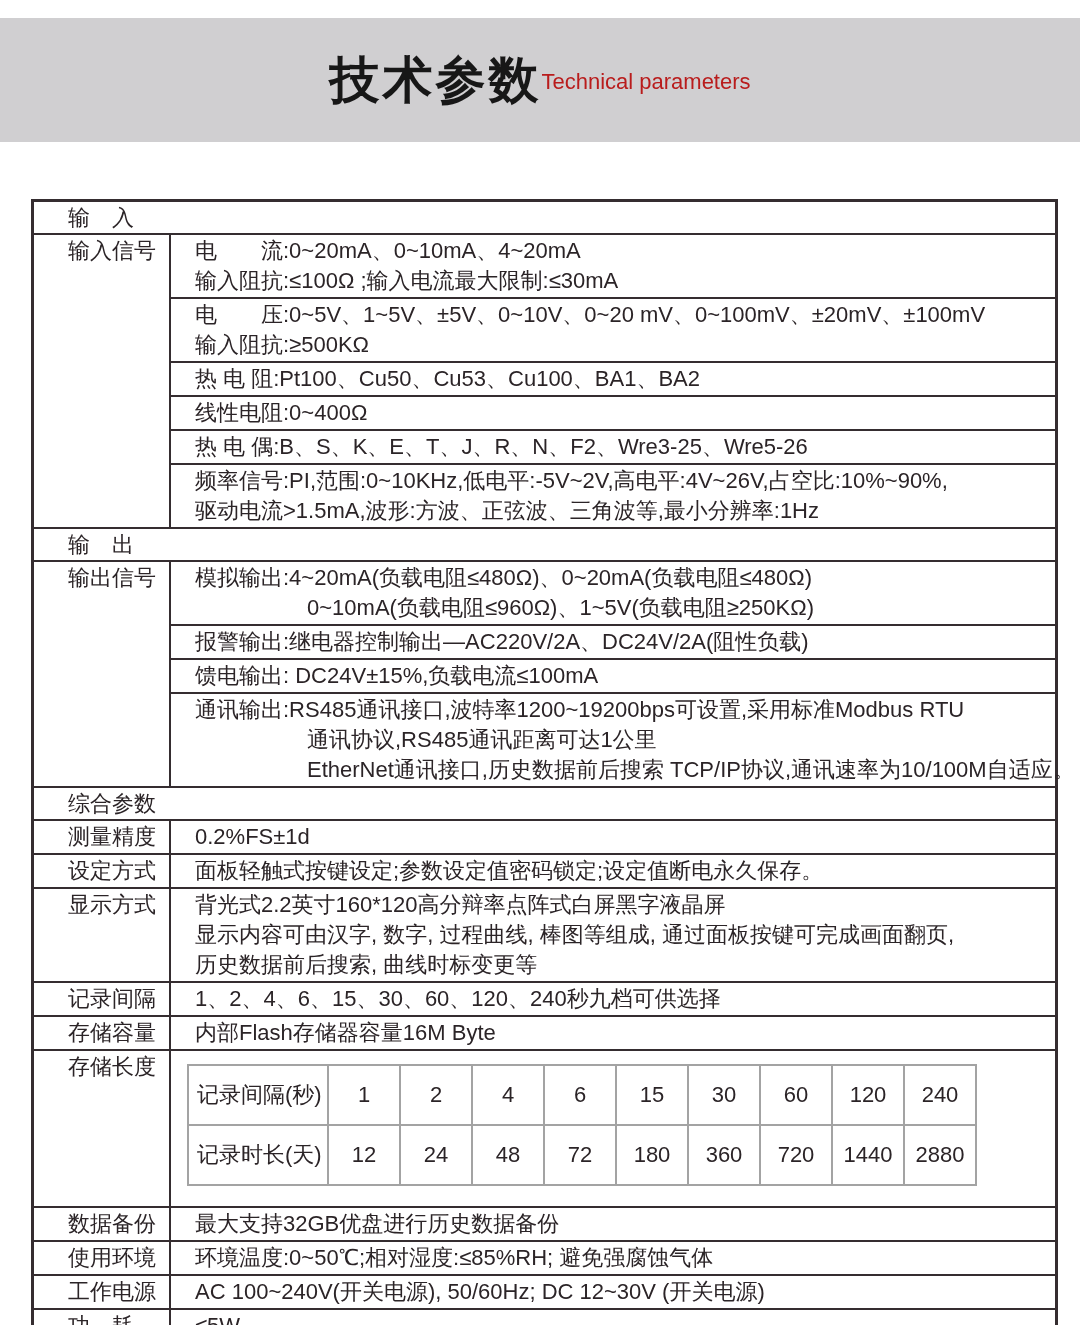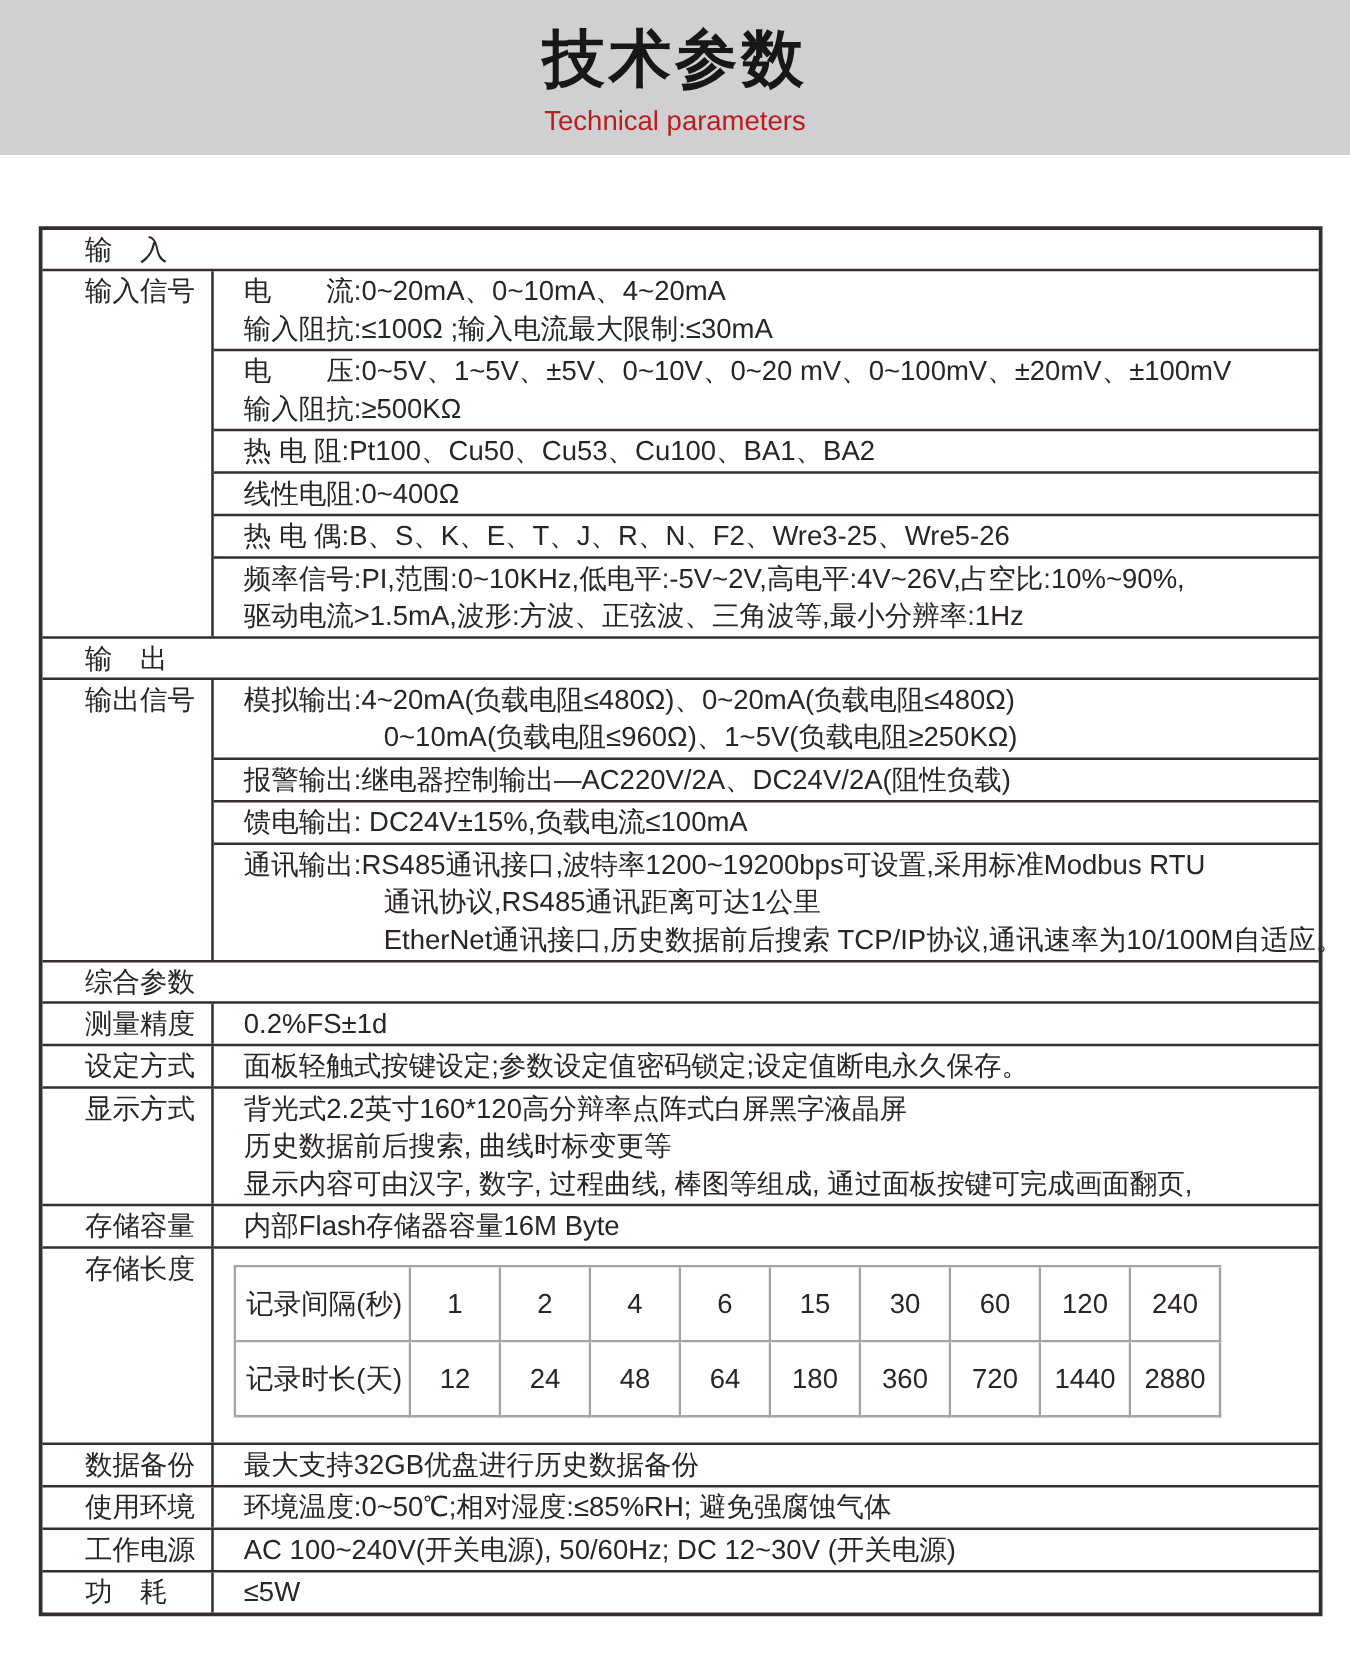--- a/index.html
+++ b/index.html
@@ -5,23 +5,24 @@
   * { margin: 0; padding: 0; box-sizing: border-box; }
   html, body {
     width: 1080px; height: 1325px;
     background: #ffffff;
     font-family: "Liberation Sans", sans-serif;
     color: #2b2427;
     overflow: hidden;
   }
   
   .band {
+    margin-top: 18px;
     height: 124px;
     background: #d0cfd1;
-    display: flex; flex-direction: column;
+    display: flex; flex-direction: row;
     align-items: center; justify-content: center;
   }
   .title {
     font-size: 50px; font-weight: 700;
     letter-spacing: 3px; color: #171717;
   }
   .subtitle {
     font-size: 22px; color: #b91c1c; margin-top: 3px;
   }
   
@@ -160,26 +161,34 @@
         <div class="line">面板轻触式按键设定;参数设定值密码锁定;设定值断电永久保存。</div>
       </div>
     </div>
   </div>
 
   <div class="t-row">
     <div class="t-label">显示方式</div>
     <div class="t-value">
       <div class="subrow">
         <div class="line">背光式2.2英寸160*120高分辩率点阵式白屏黑字液晶屏</div>
+        <div class="line">显示内容可由汉字, 数字, 过程曲线, 棒图等组成, 通过面板按键可完成画面翻页,</div>
         <div class="line">历史数据前后搜索, 曲线时标变更等</div>
-        <div class="line">显示内容可由汉字, 数字, 过程曲线, 棒图等组成, 通过面板按键可完成画面翻页,</div>
-      </div>
-    </div>
-  </div>
-
+      </div>
+    </div>
+  </div>
+
+  <div class="t-row">
+    <div class="t-label">记录间隔</div>
+    <div class="t-value">
+      <div class="subrow">
+        <div class="line">1、2、4、6、15、30、60、120、240秒九档可供选择</div>
+      </div>
+    </div>
+  </div>
 
   <div class="t-row">
     <div class="t-label">存储容量</div>
     <div class="t-value">
       <div class="subrow">
         <div class="line">内部Flash存储器容量16M Byte</div>
       </div>
     </div>
   </div>
 
@@ -195,21 +204,21 @@
           <div class="inner-cell">6</div>
           <div class="inner-cell">15</div>
           <div class="inner-cell">30</div>
           <div class="inner-cell">60</div>
           <div class="inner-cell">120</div>
           <div class="inner-cell">240</div>
           <div class="inner-cell hdr">记录时长(天)</div>
           <div class="inner-cell">12</div>
           <div class="inner-cell">24</div>
           <div class="inner-cell">48</div>
-          <div class="inner-cell">64</div>
+          <div class="inner-cell">72</div>
           <div class="inner-cell">180</div>
           <div class="inner-cell">360</div>
           <div class="inner-cell">720</div>
           <div class="inner-cell">1440</div>
           <div class="inner-cell">2880</div>
         </div>
       </div>
     </div>
   </div>
 

